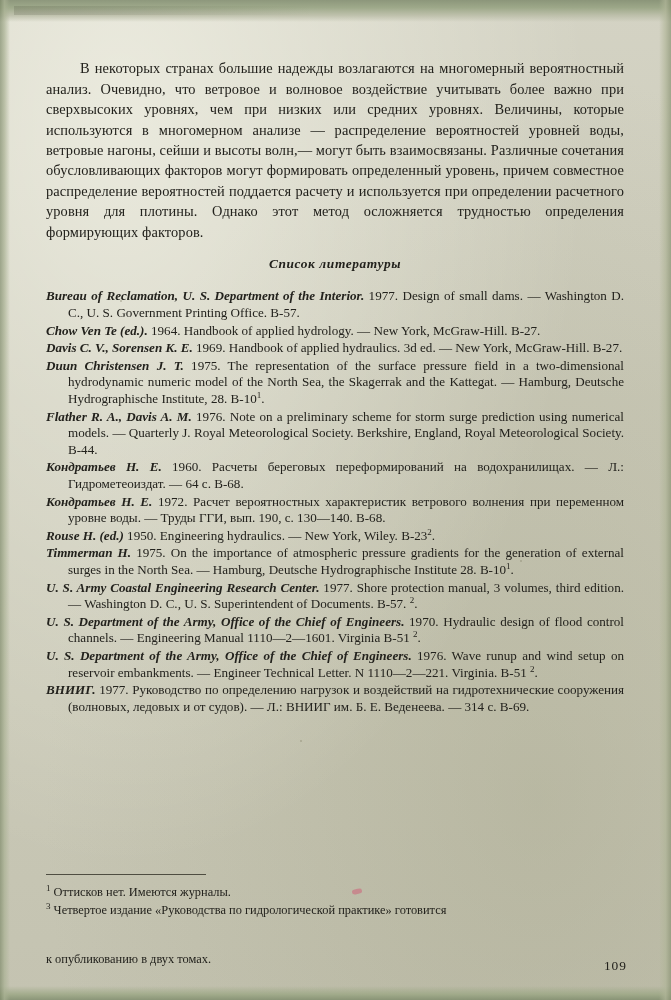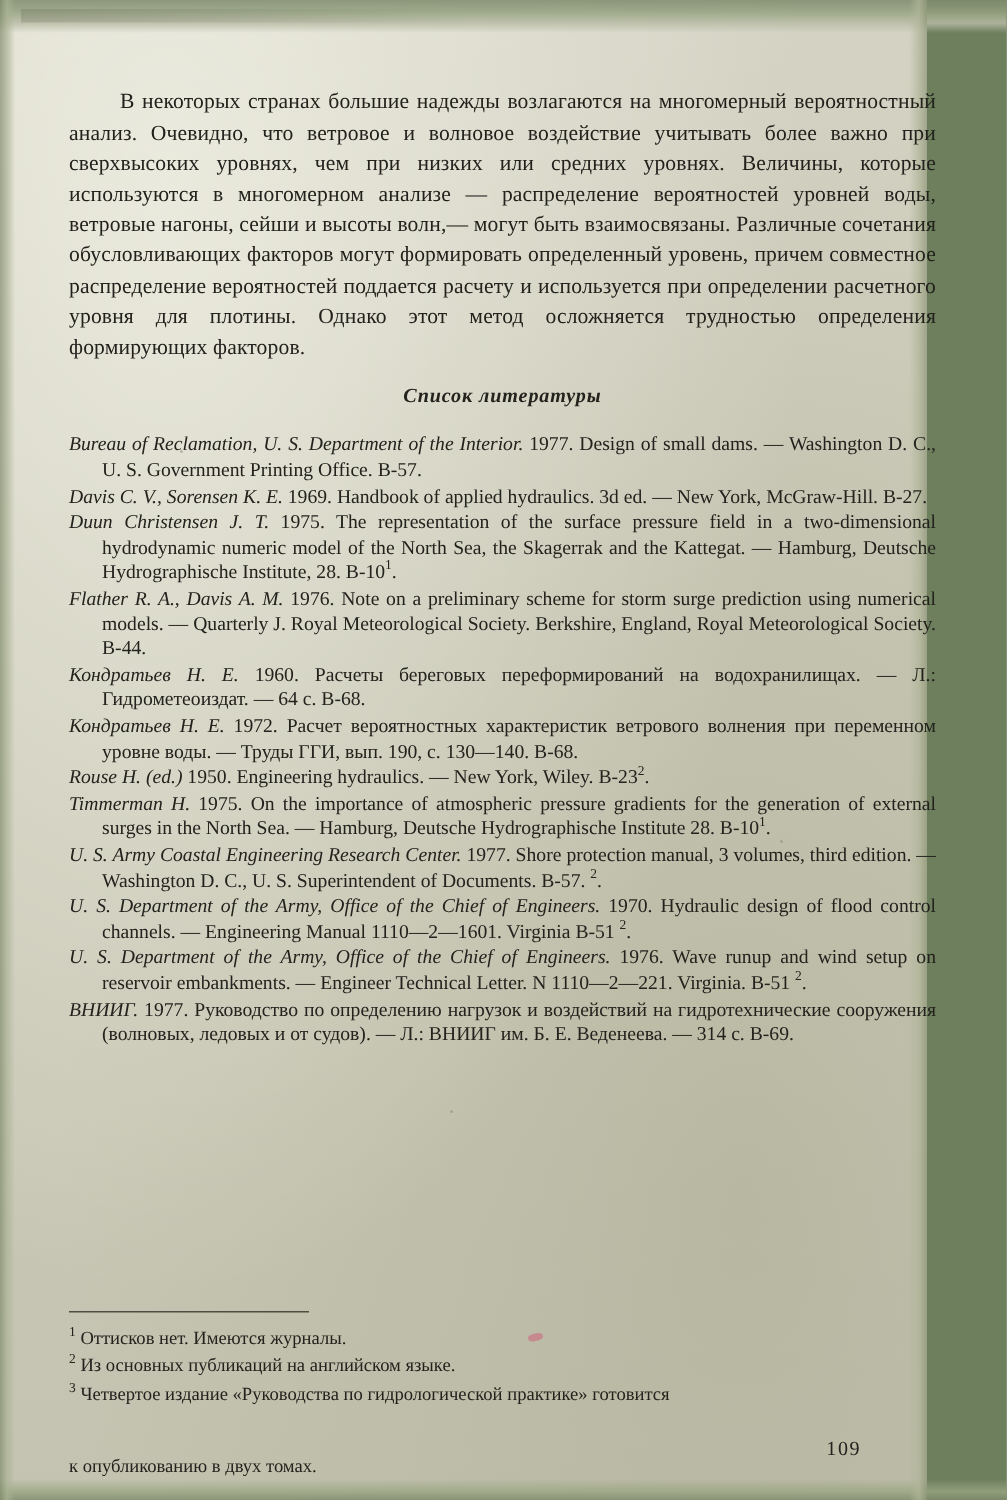--- a/index.html
+++ b/index.html
@@ -8,21 +8,21 @@
     background: #6e7f5e;
   }
   body {
     width: 671px;
     height: 1000px;
     overflow: hidden;
     font-family: "Liberation Serif", serif;
   }
   .page {
     position: relative;
-    width: 618px;
+    width: 671px;
     height: 1000px;
     background: #cfcfc0;
     background-image:
       radial-gradient(ellipse at 18% 12%, rgba(255,255,245,0.55), rgba(255,255,245,0) 60%),
       radial-gradient(ellipse at 80% 80%, rgba(150,150,120,0.30), rgba(150,150,120,0) 65%),
       linear-gradient(180deg, #d4d3c4 0%, #cbcab9 40%, #c9c8b6 70%, #c4c3b1 100%);
     box-sizing: border-box;
   }
   
   .edge-top {
@@ -83,21 +83,21 @@
     font-size: 13.1px;
     line-height: 16.6px;
     color: #23221d;
     text-align: justify;
     padding-left: 22px;
     text-indent: -22px;
     margin-bottom: 1px;
   }
   .au {
     font-style: italic;
-    font-weight: normal;
+    font-weight: bold;
     margin-top: 36px;
   }
   sup {
     font-size: 9px;
     vertical-align: super;
     line-height: 0;
   }
   .fn-rule {
     position: absolute;
     left: 46px;
@@ -169,38 +169,38 @@
   <div class="speck" style="left:300px; top:740px; width:2px; height:2px;"></div>
 
   <div class="content">
 
     <p class="body-par">В некоторых странах большие надежды возлагаются на многомерный вероятностный анализ. Очевидно, что ветровое и волновое воздействие учитывать более важно при сверхвысоких уровнях, чем при низких или средних уровнях. Величины, которые используются в многомерном анализе — распределение вероятностей уровней воды, ветровые нагоны, сейши и высоты волн,— могут быть взаимосвязаны. Различные сочетания обусловливающих факторов могут формировать определенный уровень, причем совместное распределение вероятностей поддается расчету и используется при определении расчетного уровня для плотины. Однако этот метод осложняется трудностью определения формирующих факторов.</p>
 
     <div class="refs-title">Список литературы</div>
 
     <ul class="reflist">
       <li><span class="au">Bureau of Reclamation, U. S. Department of the Interior.</span><span> 1977. Design of small dams. — Washington D. C., U. S. Government Printing Office. B-57.</span></li>
+      <li><span class="au">Chow Ven Te (ed.).</span><span> 1964. Handbook of applied hydrology. — New York, McGraw-Hill. B-27.</span></li>
       <li><span class="au">Davis C. V., Sorensen K. E.</span><span>    1969. Handbook of applied hydraulics. 3d ed. — New York, McGraw-Hill. B-27.</span></li>
       <li><span class="au">Duun Christensen J. T.</span><span> 1975. The representation of the surface pressure field in a two-dimensional hydrodynamic numeric model of the North Sea, the Skagerrak and the Kattegat. — Hamburg, Deutsche Hydrographische Institute, 28. B-10</span><sup>1</sup><span>.</span></li>
       <li><span class="au">Flather R. A., Davis A. M.</span><span> 1976. Note on a preliminary scheme for storm surge prediction using numerical models. — Quarterly J. Royal Meteorological Society. Berkshire, England, Royal Meteorological Society. B-44.</span></li>
       <li><span class="au">Кондратьев Н. Е.</span><span> 1960. Расчеты береговых переформирований на водохранилищах. — Л.: Гидрометеоиздат. — 64 с. B-68.</span></li>
       <li><span class="au">Кондратьев Н. Е.</span><span> 1972. Расчет вероятностных характеристик ветрового волнения при переменном уровне воды. — Труды ГГИ, вып. 190, с. 130—140. B-68.</span></li>
       <li><span class="au">Rouse H. (ed.)</span><span> 1950. Engineering hydraulics. — New York, Wiley. B-23</span><sup>2</sup><span>.</span></li>
       <li><span class="au">Timmerman H.</span><span> 1975. On the importance of atmospheric pressure gradients for the generation of external surges in the North Sea. — Hamburg, Deutsche Hydrographische Institute 28. B-10</span><sup>1</sup><span>.</span></li>
       <li><span class="au">U. S. Army Coastal Engineering Research Center.</span><span> 1977. Shore protection manual, 3 volumes, third edition. — Washington D. C., U. S. Superintendent of Documents. B-57. </span><sup>2</sup><span>.</span></li>
       <li><span class="au">U. S. Department of the Army, Office of the Chief of Engineers.</span><span> 1970. Hydraulic design of flood control channels. — Engineering Manual 1110—2—1601. Virginia B-51 </span><sup>2</sup><span>.</span></li>
       <li><span class="au">U. S. Department of the Army, Office of the Chief of Engineers.</span><span> 1976. Wave runup and wind setup on reservoir embankments. — Engineer Technical Letter. N 1110—2—221. Virginia. B-51 </span><sup>2</sup><span>.</span></li>
       <li><span class="au">ВНИИГ.</span><span> 1977. Руководство по определению нагрузок и воздействий на гидротехнические сооружения (волновых, ледовых и от судов). — Л.: ВНИИГ им. Б. Е. Веденеева. — 314 с. B-69.</span></li>
     </ul>
   </div>
 
   <div class="fn-rule"></div>
   <div class="pinkmark"></div>
 
   <div class="footnotes">
     <div><sup>1</sup> <span>Оттисков нет.  Имеются журналы.</span></div>
-    <div><sup>2</sup> <span>Из основных публикаций на английском языке.</span></div>
     <div><sup>3</sup> <span>Четвертое издание «Руководства по гидрологической практике» готовится</span></div>
     <div class="fn-wrap">к опубликованию в двух томах.</div>
   </div>
 
   <div class="pageno">109</div>
 </div>
 
 </body></html>

